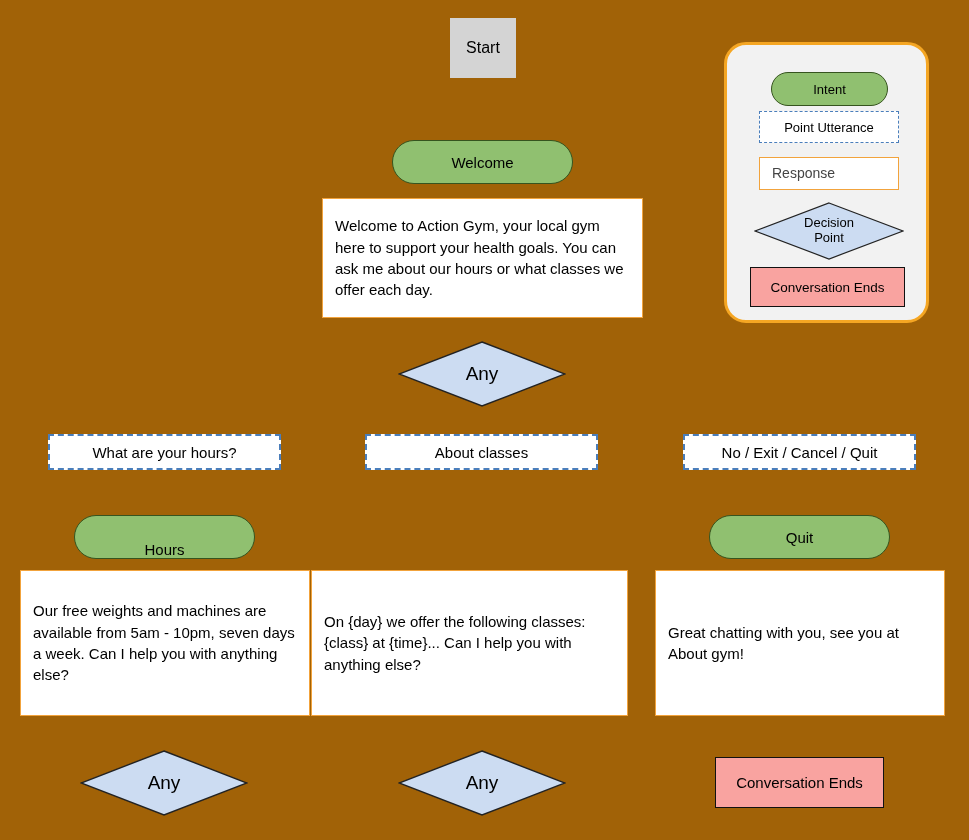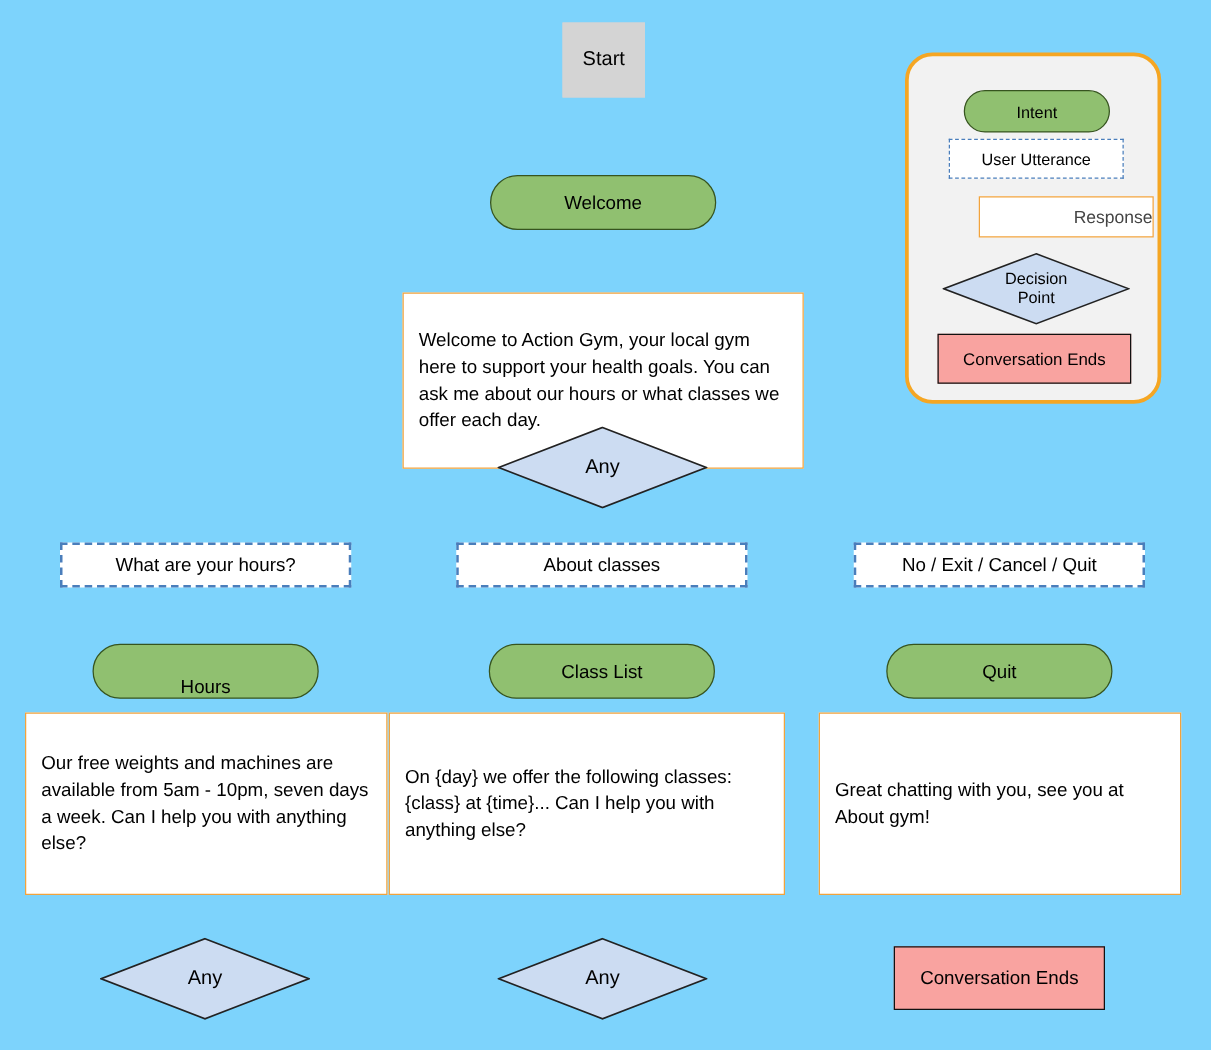--- a/index.html
+++ b/index.html
@@ -4,21 +4,21 @@
 <style>
   html, body {
     margin: 0;
     padding: 0;
     background: #ffffff;
   }
   #canvas {
     position: relative;
     width: 969px;
     height: 840px;
-    background: #7dd3fc;
+    background: #a16207;
     font-family: "Liberation Sans", sans-serif;
     overflow: hidden;
   }
   .node { position: absolute; box-sizing: border-box; }
 
   
   .start-box {
     background: #d4d4d4;
     border: 1px solid #d4d4d4;
     display: flex;
@@ -68,21 +68,21 @@
   
   .diamond-wrap {
     display: flex;
     align-items: center;
     justify-content: center;
   }
   .diamond-wrap svg { position: absolute; left: 0; top: 0; }
   .diamond-label {
     position: relative;
     z-index: 2;
-    font-size: 16px;
+    font-size: 19px;
     color: #000000;
     text-align: center;
     line-height: 1.15;
     pointer-events: none;
   }
 
   
   .ends-box {
     background: #f9a3a0;
     border: 1.2px solid #111111;
@@ -97,42 +97,41 @@
   .legend-panel {
     background: #f2f2f2;
     border: 3.5px solid #f5a623;
     border-radius: 22px;
   }
   .legend-panel .intent-pill { font-size: 13px; }
   .legend-panel .utterance-box { font-size: 13px; border-width: 1.6px; }
   .legend-panel .response-box {
     font-size: 14px;
     color: #444444;
-    justify-content: flex-end;
-    padding: 0;
+    justify-content: flex-start;
+    padding: 12px;
     white-space: normal;
-    margin-left: 24px;
   }
   .legend-panel .ends-box { font-size: 13.5px; }
   .legend-panel .diamond-label { font-size: 13px; }
 </style>
 </head>
 <body>
 
 <div id="canvas">
 
   <div class="node start-box" style="left:450px; top:18px; width:66px; height:60px;">
     <span>Start</span>
   </div>
 
   <div class="node intent-pill" style="left:392px; top:128px; width:181px; height:44px;">
     <span>Welcome</span>
   </div>
 
-  <div class="node response-box" style="left:322px; top:198px; width:321px; height:141px;margin-top:36px;">
+  <div class="node response-box" style="left:322px; top:198px; width:321px; height:120px;">
     <span>Welcome to Action Gym, your local gym here to support your health goals. You can ask me about our hours or what classes we offer each day.</span>
   </div>
 
   <div class="node diamond-wrap" style="left:398px; top:341px; width:168px; height:66px;">
     <svg width="168" height="66" viewBox="0 0 168 66">
       <polygon points="84,1 167,33 84,65 1,33" fill="#ccdcf2" stroke="#222222" stroke-width="1.4"></polygon>
     </svg>
     <div class="diamond-label">Any</div>
   </div>
 
@@ -145,23 +144,20 @@
   </div>
 
   <div class="node utterance-box" style="left:683px; top:434px; width:233px; height:36px;">
     <span>No / Exit / Cancel / Quit</span>
   </div>
 
   <div class="node intent-pill" style="left:74px; top:503px; width:181px; height:44px;align-items:flex-end;">
     <span>Hours</span>
   </div>
 
-  <div class="node intent-pill" style="left:391px; top:503px; width:181px; height:44px;">
-    <span>Class List</span>
-  </div>
 
   <div class="node intent-pill" style="left:709px; top:503px; width:181px; height:44px;">
     <span>Quit</span>
   </div>
 
   <div class="node response-box" style="left:20px; top:570px; width:290px; height:146px;">
     <span>Our free weights and machines are available from 5am - 10pm, seven days a week. Can I help you with anything else?</span>
   </div>
 
   <div class="node response-box" style="left:311px; top:570px; width:317px; height:146px;">
@@ -190,21 +186,21 @@
     <span>Conversation Ends</span>
   </div>
 
   <div class="node legend-panel" style="left:724px; top:42px; width:205px; height:281px;">
 
     <div class="node intent-pill" style="left:44px; top:15px; width:117px; height:34px;">
       <span>Intent</span>
     </div>
 
     <div class="node utterance-box" style="left:32px; top:66px; width:140px; height:32px;">
-      <span>User Utterance</span>
+      <span>Point Utterance</span>
     </div>
 
     <div class="node response-box" style="left:32px; top:112px; width:140px; height:33px;">
       <span>Response</span>
     </div>
 
     <div class="node diamond-wrap" style="left:27px; top:157px; width:150px; height:58px;">
       <svg width="150" height="58" viewBox="0 0 150 58">
         <polygon points="75,1 149,29 75,57 1,29" fill="#ccdcf2" stroke="#222222" stroke-width="1.2"></polygon>
       </svg>

